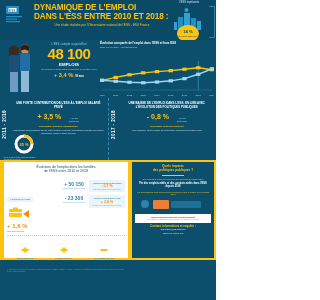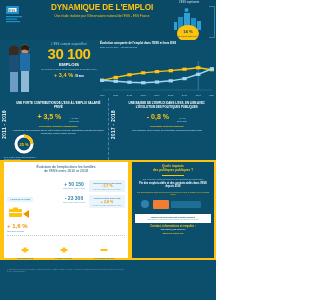--- a/index.html
+++ b/index.html
@@ -11,21 +11,21 @@
   }
   .page { position: relative; width: 216px; height: 300px; background: #0b4f6c; }
 
   
   .header {
     position: relative; height: 40px; background: #0a4a66;
     padding: 3px 4px 2px 34px;
   }
   .hdr-title {
     color: #ffc20e; font-weight: bold; font-size: 8.2px; line-height: 9.4px;
-    text-align: center; letter-spacing: -0.1px; text-transform: uppercase;
+    letter-spacing: -0.1px; text-transform: uppercase;
     padding-right: 42px;
   }
   .hdr-sub {
     color: #ffc20e; font-size: 3.1px; text-align: center; margin-top: 1.5px;
     padding-right: 42px; letter-spacing: 0px;
   }
   .hdr-logo {
     position: absolute; left: 4px; top: 5px; width: 26px; height: 22px;
   }
   .badge {
@@ -129,20 +129,21 @@
         <rect x="4.5" y="3" width="8" height="4" fill="#ffffff"></rect>
         <text x="5" y="6.6" font-size="3.2" fill="#0b4f6c" font-family="Liberation Sans, sans-serif">ESS</text>
         <rect x="2" y="11" width="16" height="1.2" fill="#1f8fc4"></rect>
         <rect x="2" y="13.5" width="11" height="1.2" fill="#1f8fc4"></rect>
         <rect x="2" y="16" width="14" height="1.2" fill="#1f8fc4"></rect>
       </svg>
     </div>
 
     <div class="hdr-title">
       <div>DYNAMIQUE DE L'EMPLOI</div>
+      <div>DANS L'ESS ENTRE 2010 ET 2018 :</div>
     </div>
     <div class="hdr-sub">Une étude réalisée par l'Observatoire national de l'ESS - ESS France</div>
 
     <div class="badge">
       <div class="badge-top">L'ESS représente</div>
       <svg viewBox="0 0 48 26" width="48" height="26" style="position:absolute;left:0;top:4px">
         <rect x="13" y="12" width="5" height="13" fill="#1f8fc4"></rect>
         <rect x="19" y="8" width="6" height="17" fill="#2f9fd4"></rect>
         <rect x="26" y="13" width="5" height="12" fill="#1f8fc4"></rect>
         <rect x="32" y="16" width="4" height="9" fill="#2f9fd4"></rect>
@@ -167,21 +168,21 @@
         <rect x="8" y="30" width="8" height="20" fill="#6d9bc3"></rect>
         <circle cx="23" cy="7" r="4.5" fill="#c98a63"></circle>
         <path d="M18.5 5 q4.5 -5 9 0 q0 3 -1 4 q-4 -3 -8 0z" fill="#2b1d16"></path>
         <rect x="18" y="11" width="10" height="19" rx="2" fill="#1f6ea8"></rect>
         <rect x="19" y="29" width="8" height="21" fill="#8fb8d6"></rect>
       </svg>
     </div>
 
     <div class="bigfig">
       <div class="bigfig-kicker">L'ESS compte aujourd'hui</div>
-      <div class="bigfig-num">30 100</div>
+      <div class="bigfig-num">48 100</div>
       <div class="bigfig-unit">EMPLOIS</div>
       <div class="bigfig-note">de plus qu'en 2010 dans l'ensemble du secteur privé</div>
       <div class="bigfig-pct">
         <span>+ 3,4 %</span>
         <small>/ 8 ans</small>
       </div>
     </div>
 
     <div class="chartbox">
       <div class="chart-title">Évolution comparée de l'emploi dans l'ESS et hors ESS</div>

